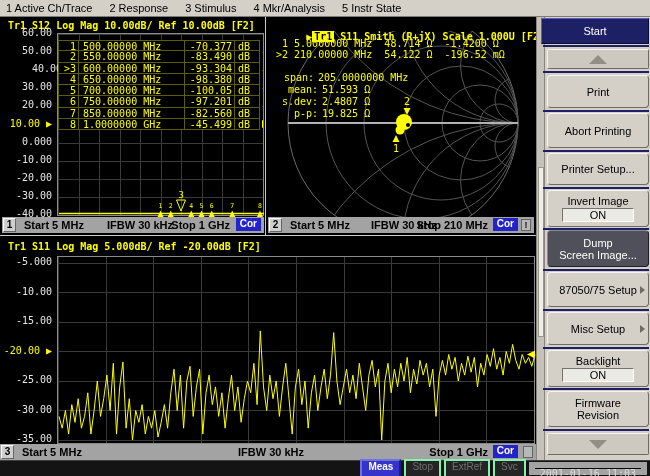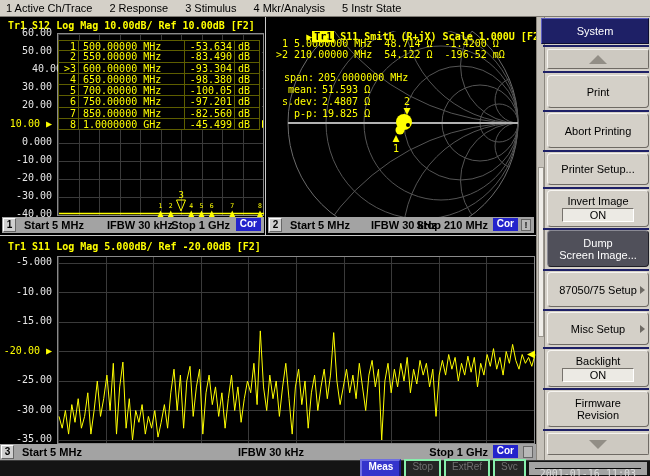--- a/index.html
+++ b/index.html
@@ -139,21 +139,21 @@
         <div class="ylab" style="top: 118.6px; left: 2px;">0.000</div>
         <div class="ylab" style="top: 136.7px; left: 2px;">-10.00</div>
         <div class="ylab" style="top: 154.8px; left: 2px;">-20.00</div>
         <div class="ylab" style="top: 172.9px; left: 2px;">-30.00</div>
         <div class="ylab" style="top: 191px; left: 2px;">-40.00</div>
       </div>
     <div id="p1-mtable">
         <div class="trow">
           <span class="tc-n">1</span>
           <span class="tc-f">500.00000 MHz</span>
-          <span class="tc-v">-53.634</span>
+          <span class="tc-v">-70.377</span>
           <span class="tc-u">dB</span>
         </div>
         <div class="trow">
           <span class="tc-n">2</span>
           <span class="tc-f">550.00000 MHz</span>
           <span class="tc-v">-83.490</span>
           <span class="tc-u">dB</span>
         </div>
         <div class="trow">
           <span class="tc-n">&gt;3</span>
@@ -287,21 +287,21 @@
       <span class="cor" style="right:18px;">Cor</span>
       <span class="warnbox" style="right:3px;"></span>
     </div>
   </div>
 
   <div id="menu">
     <div id="menu-scroll">
         <div class="thumb"></div>
       </div>
 
-    <div class="sysbtn" style="top:1px; height:26px;">System</div>
+    <div class="sysbtn" style="top:1px; height:26px;">Start</div>
     <div class="menu-sep" style="top:28px;"></div>
 
     <div class="arrbtn" style="top:32px; height:20px;">
         <span class="tri-up"></span>
       </div>
     <div class="menu-sep" style="top:54px;"></div>
 
     <div class="mbtn" style="top:58px; height:33px;">
         <span>Print</span>
       </div>

